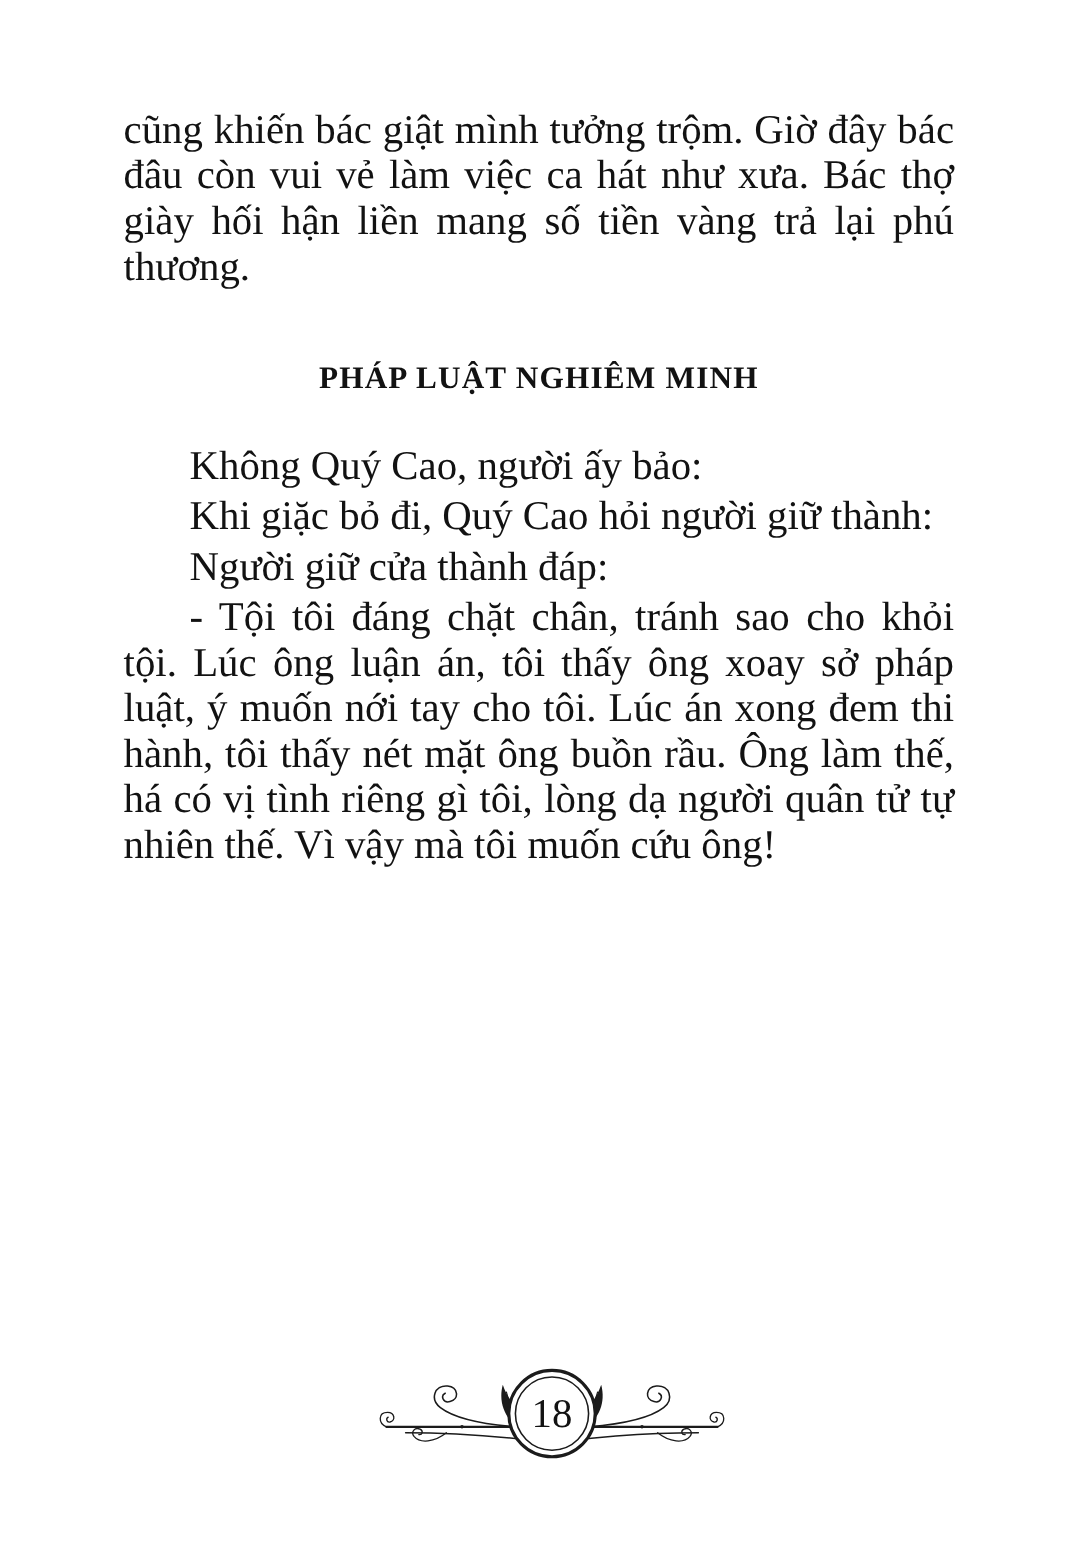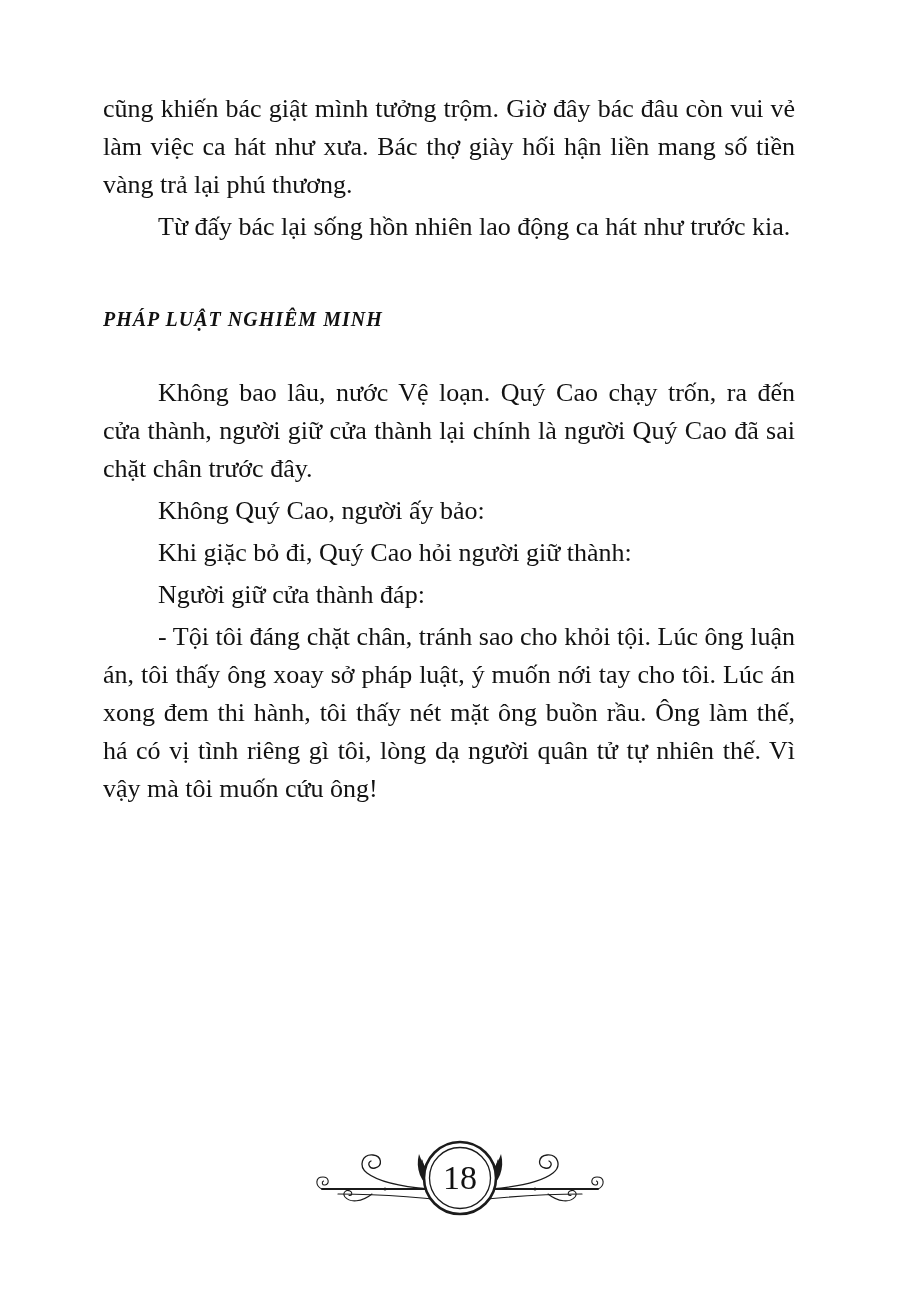--- a/index.html
+++ b/index.html
@@ -18,38 +18,37 @@
   }
   .text-column {
     position: absolute;
     left: 103px;
     top: 0;
     width: 692px;
     padding-top: 90px;
   }
   .para {
     margin: 0 0 4px 0;
-    font-size: 26px;
+    font-size: 34px;
     line-height: 38px;
     text-align: justify;
     text-indent: 55px;
     color: #121212;
   }
   .para.no-indent {
     text-indent: 0;
   }
   .title {
     margin: 52px 0 34px 0;
-    font-size: 20px;
+    font-size: 26px;
     line-height: 42px;
     font-weight: bold;
-    text-align: left;
+    text-align: center;
     letter-spacing: 1px;
     color: #121212;
-    font-style: italic;
   }
   .footer {
     position: absolute;
     left: 0;
     right: 0;
     top: 1136px;
     display: flex;
     justify-content: center;
     padding-left: 22px;
   }
@@ -59,27 +58,25 @@
 </style>
 </head>
 <body>
 
 <div class="page">
 
   <div class="text-column">
 
     <section>
       <p class="para no-indent">cũng khiến bác giật mình tưởng trộm. Giờ đây bác đâu còn vui vẻ làm việc ca hát như xưa. Bác thợ giày hối hận liền mang số tiền vàng trả lại phú thương.</p>
-      <p class="para">Từ đấy bác lại sống hồn nhiên lao động ca hát như trước kia.</p>
     </section>
 
     <h1 class="title">PHÁP LUẬT NGHIÊM MINH</h1>
 
     <section>
-      <p class="para">Không bao lâu, nước Vệ loạn. Quý Cao chạy trốn, ra đến cửa thành, người giữ cửa thành lại chính là người Quý Cao đã sai chặt chân trước đây.</p>
       <p class="para">Không Quý Cao, người ấy bảo:</p>
       <p class="para">Khi giặc bỏ đi, Quý Cao hỏi người giữ thành:</p>
       <p class="para">Người giữ cửa thành đáp:</p>
       <p class="para">- Tội tôi đáng chặt chân, tránh sao cho khỏi tội. Lúc ông luận án, tôi thấy ông xoay sở pháp luật, ý muốn nới tay cho tôi. Lúc án xong đem thi hành, tôi thấy nét mặt ông buồn rầu. Ông làm thế, há có vị tình riêng gì tôi, lòng dạ người quân tử tự nhiên thế. Vì vậy mà tôi muốn cứu ông!</p>
     </section>
 
   </div>
 
   <footer class="footer">
     <svg class="ornament" width="300" height="84" viewBox="0 0 300 84" xmlns="http://www.w3.org/2000/svg">

